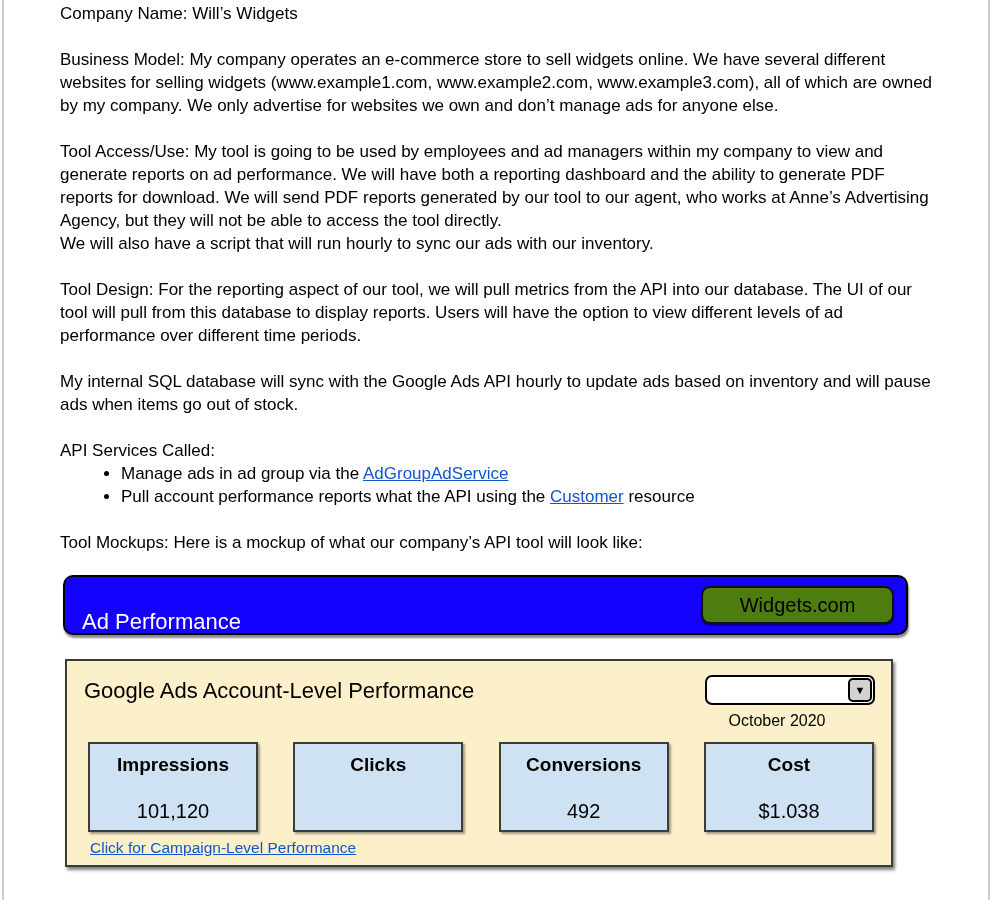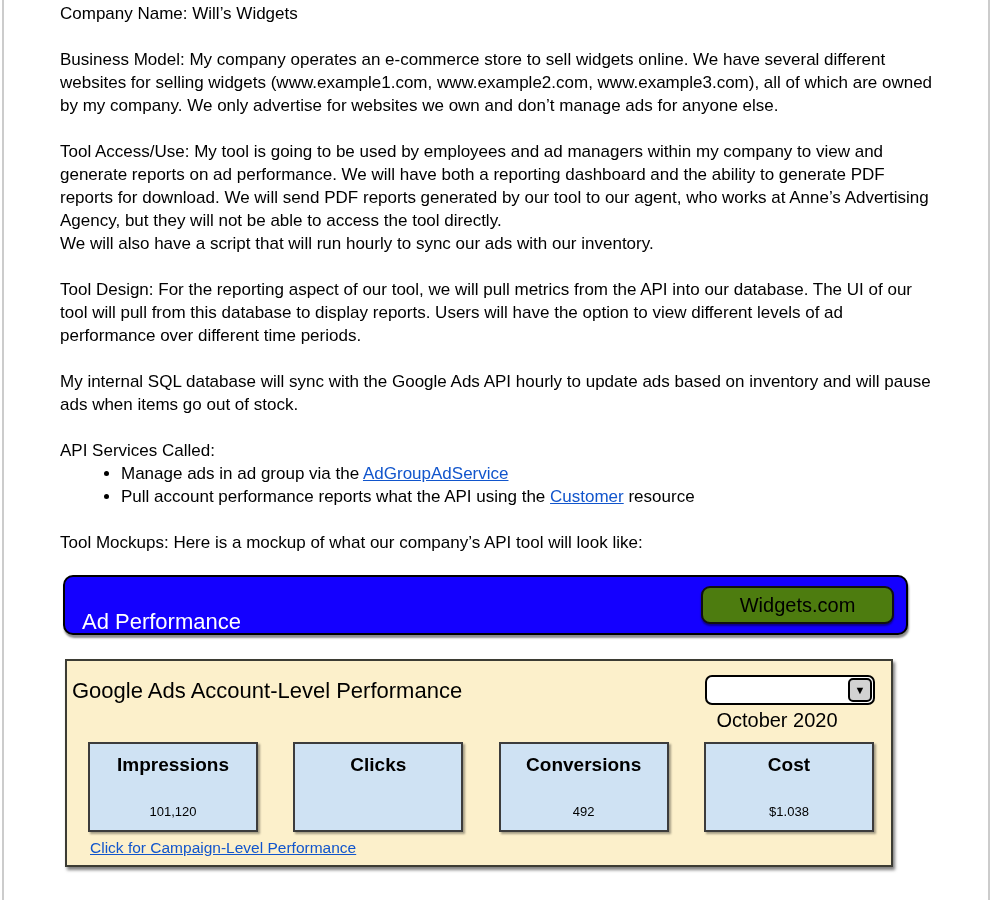--- a/index.html
+++ b/index.html
@@ -41,46 +41,46 @@
 
   
   .mock-panel{
     position:relative;margin-top:24px;margin-left:5px;
     width:824px;height:204px;
     background:#fcf0cb;border:2px solid #3c3c34;
     box-shadow:2px 3px 3px rgba(0,0,0,0.5);
   }
   .panel-head{
     display:flex;justify-content:space-between;align-items:center;
-    padding:14px 16px 0 5px;
+    padding:14px 16px 0 17px;
   }
   .panel-title{font-size:22px;}
   .dropdown{
     display:flex;align-items:stretch;width:166px;height:26px;
     background:#ffffff;border:2px solid #000;border-radius:7px;
     cursor:pointer;
   }
-  .dd-value{flex:1;display:flex;align-items:center;justify-content:center;font-size:20px;margin-top:43px;}
+  .dd-value{flex:1;display:flex;align-items:center;justify-content:center;font-size:16px;margin-top:43px;}
   .dd-arrow{
     width:24px;margin:1px;background:#d2d2d2;border:2px solid #000;border-radius:5px;
     display:flex;align-items:center;justify-content:center;font-size:11px;color:#000;
     box-sizing:border-box;
   }
   .cards{
     display:flex;justify-content:space-between;
     padding:0 17px 0 21px;margin-top:37px;
   }
   .card{
     width:170px;height:90px;box-sizing:border-box;
     background:#cfe2f3;border:2px solid #3c3c3c;
     box-shadow:1.5px 2px 2px rgba(0,0,0,0.35);
     text-align:center;padding-top:9px;
   }
   .card-label{font-size:19px;font-weight:bold;line-height:24px;}
-  .card-value{font-size:13px;margin-top:23px;}
+  .card-value{font-size:20px;margin-top:23px;}
   .campaign-link{
     position:absolute;left:23px;bottom:6px;font-size:15.5px;
     color:#1155cc;text-decoration:underline;cursor:pointer;
   }
 </style>
 </head>
 <body>
 
 <div class="page-edge left"></div>
 <div class="page-edge right"></div>

